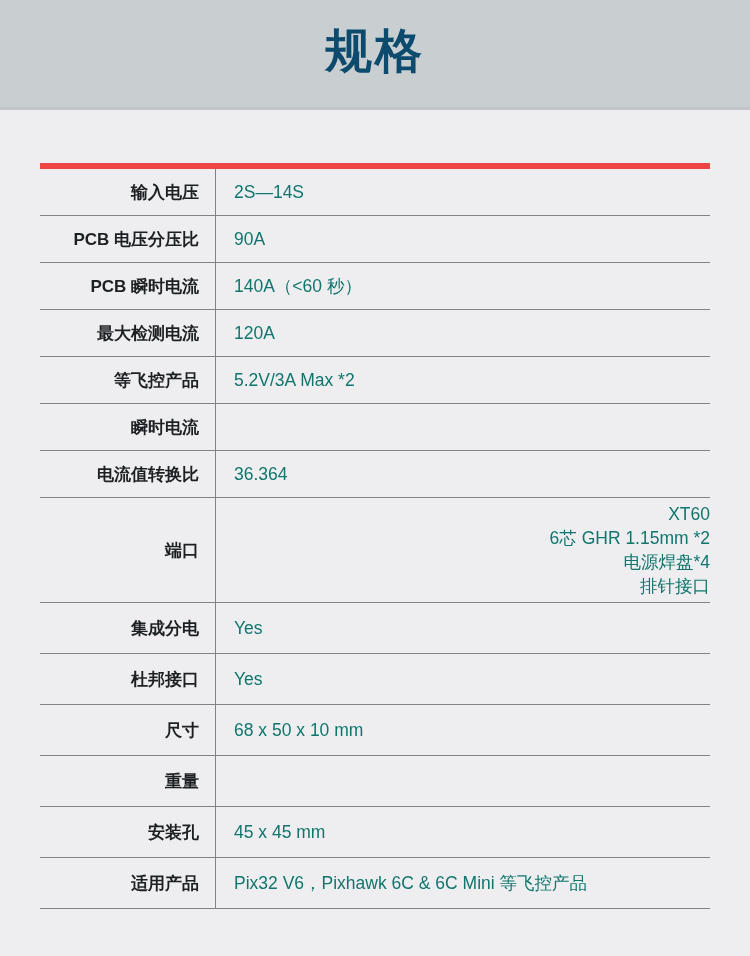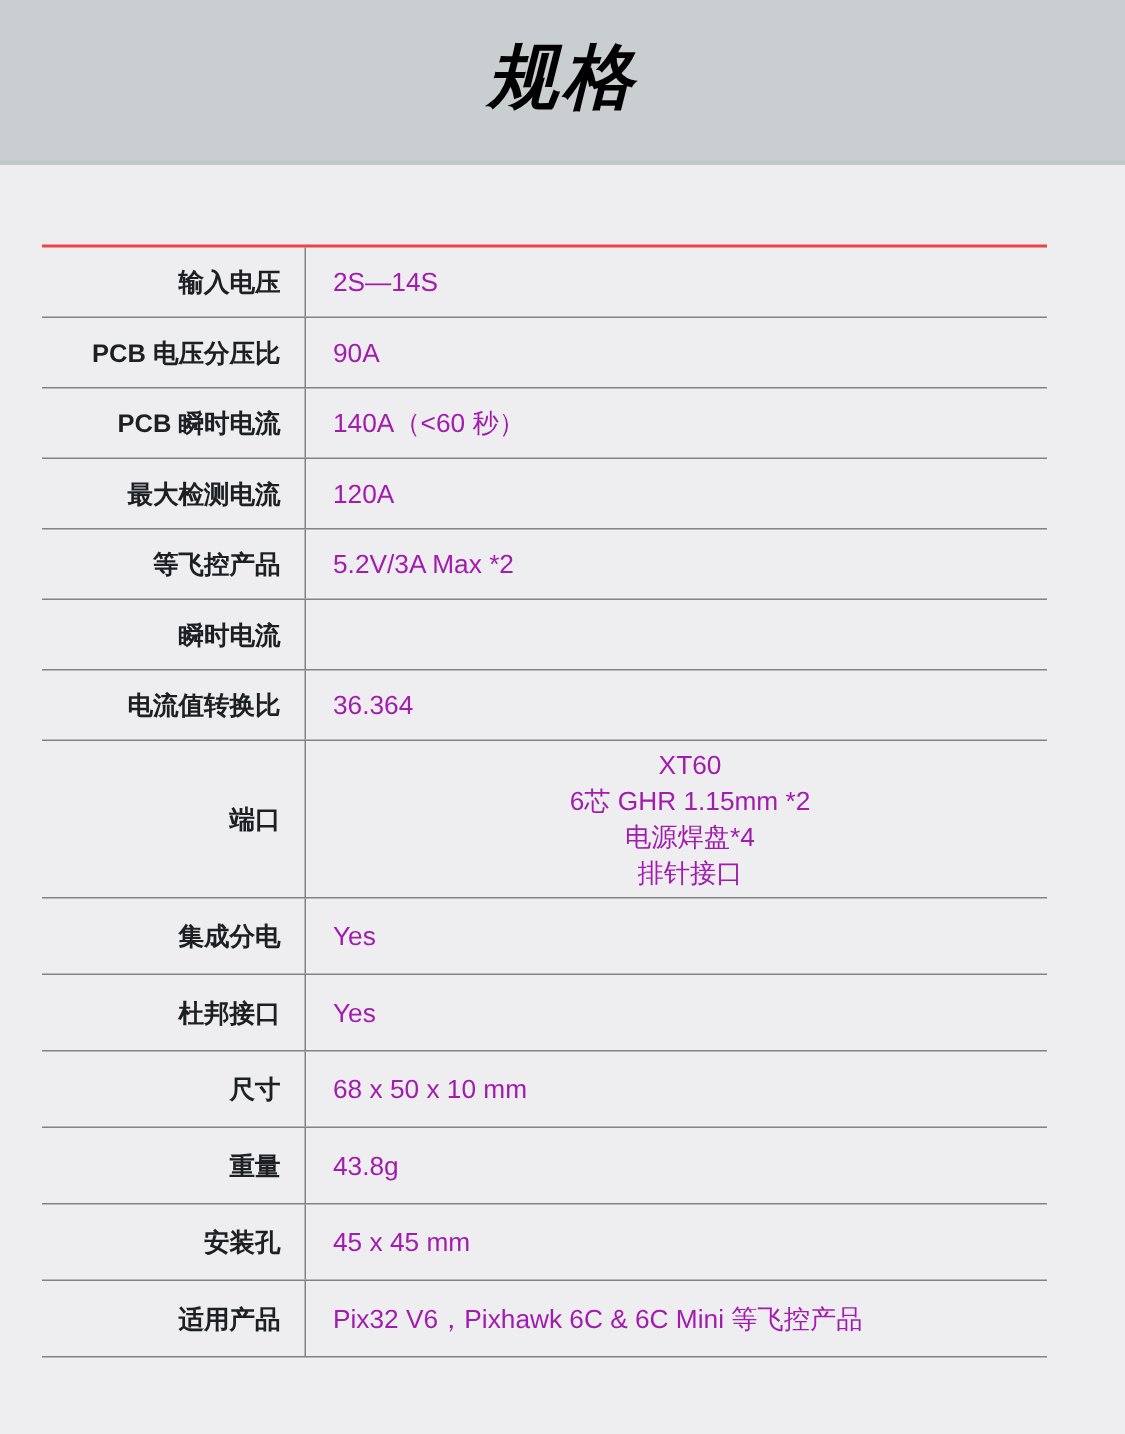--- a/index.html
+++ b/index.html
@@ -22,30 +22,29 @@
     background: #c9ced0;
     border-bottom: 3px solid #c1c7c9;
     display: flex;
     align-items: center;
     justify-content: center;
   }
   .title {
     font-size: 47px;
     font-weight: bold;
     letter-spacing: 3px;
-    color: #000000;
+    color: #0c4a6e;
     padding-bottom: 4px;
-    font-style: italic;
   }
   .spec-table {
     position: absolute;
-    left: 28px;
+    left: 40px;
     top: 163px;
     width: 670px;
-    border-top: 2px solid #ef4444;
+    border-top: 6px solid #ef4444;
   }
   .row {
     display: flex;
     align-items: stretch;
     border-bottom: 1px solid #818286;
     min-height: 47px;
   }
   .row.tall { min-height: 104px; }
   .row.wide { min-height: 51px; }
   .cell {
@@ -59,25 +58,25 @@
     border-right: 1px solid #818286;
     font-weight: bold;
     font-size: 17px;
     color: #1d2023;
     text-align: right;
   }
   .cell.value {
     flex: 1;
     padding-left: 18px;
     font-size: 17.5px;
-    color: #a21caf;
+    color: #0f766e;
   }
   .row.tall .cell.value {
     flex-direction: column;
-    align-items: center;
+    align-items: flex-end;
     justify-content: center;
     padding-top: 4px;
     padding-bottom: 4px;
   }
   .vline { line-height: 24px; }
 </style>
 </head>
 <body>
 
 <div class="page">
@@ -129,21 +128,20 @@
       <div class="row wide">
         <div class="cell label">杜邦接口</div>
         <div class="cell value">Yes</div>
       </div>
       <div class="row wide">
         <div class="cell label">尺寸</div>
         <div class="cell value">68 x 50 x 10 mm</div>
       </div>
       <div class="row wide">
         <div class="cell label">重量</div>
-        <div class="cell value">43.8g</div>
       </div>
       <div class="row wide">
         <div class="cell label">安装孔</div>
         <div class="cell value">45 x 45 mm</div>
       </div>
       <div class="row wide">
         <div class="cell label">适用产品</div>
         <div class="cell value">Pix32 V6，Pixhawk 6C &amp; 6C Mini 等飞控产品</div>
       </div>
     </div>

